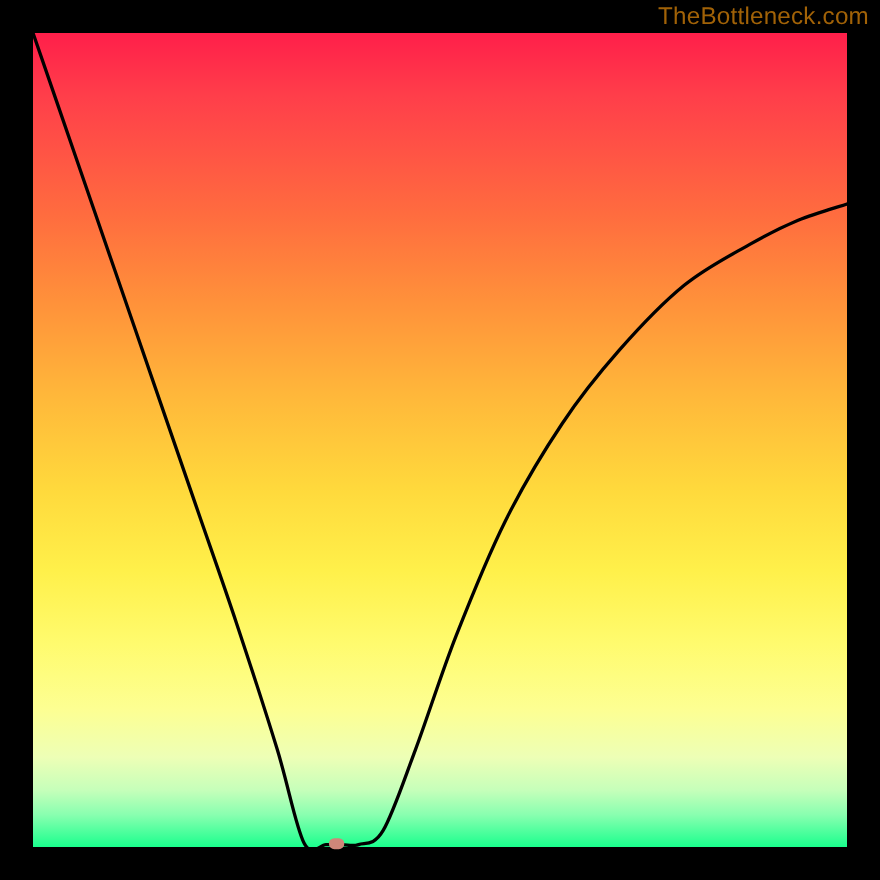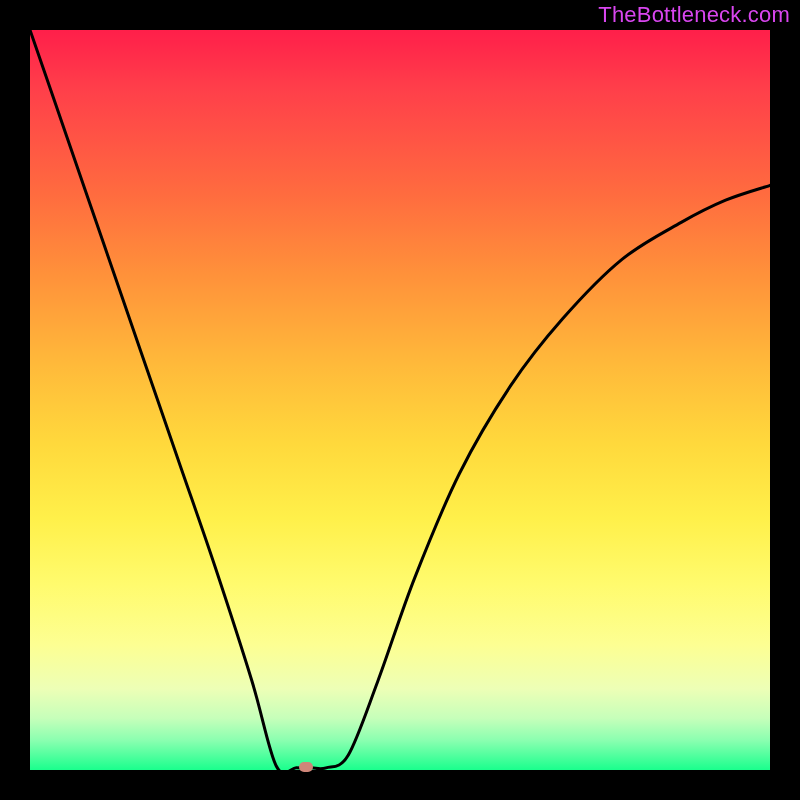--- a/index.html
+++ b/index.html
@@ -46,21 +46,21 @@
     left: 0;
     width: 740px;
     height: 740px;
   }
   .watermark {
     position: absolute;
     top: 2px;
     right: 10px;
     font-family: Arial, Helvetica, sans-serif;
     font-size: 22px;
-    color: #d946ef;
+    color: #a16207;
     font-weight: 500;
     letter-spacing: 0.2px;
   }
   .marker {
     position: absolute;
     width: 14px;
     height: 10px;
     background: #cf8679;
     border-radius: 5px;
   }

